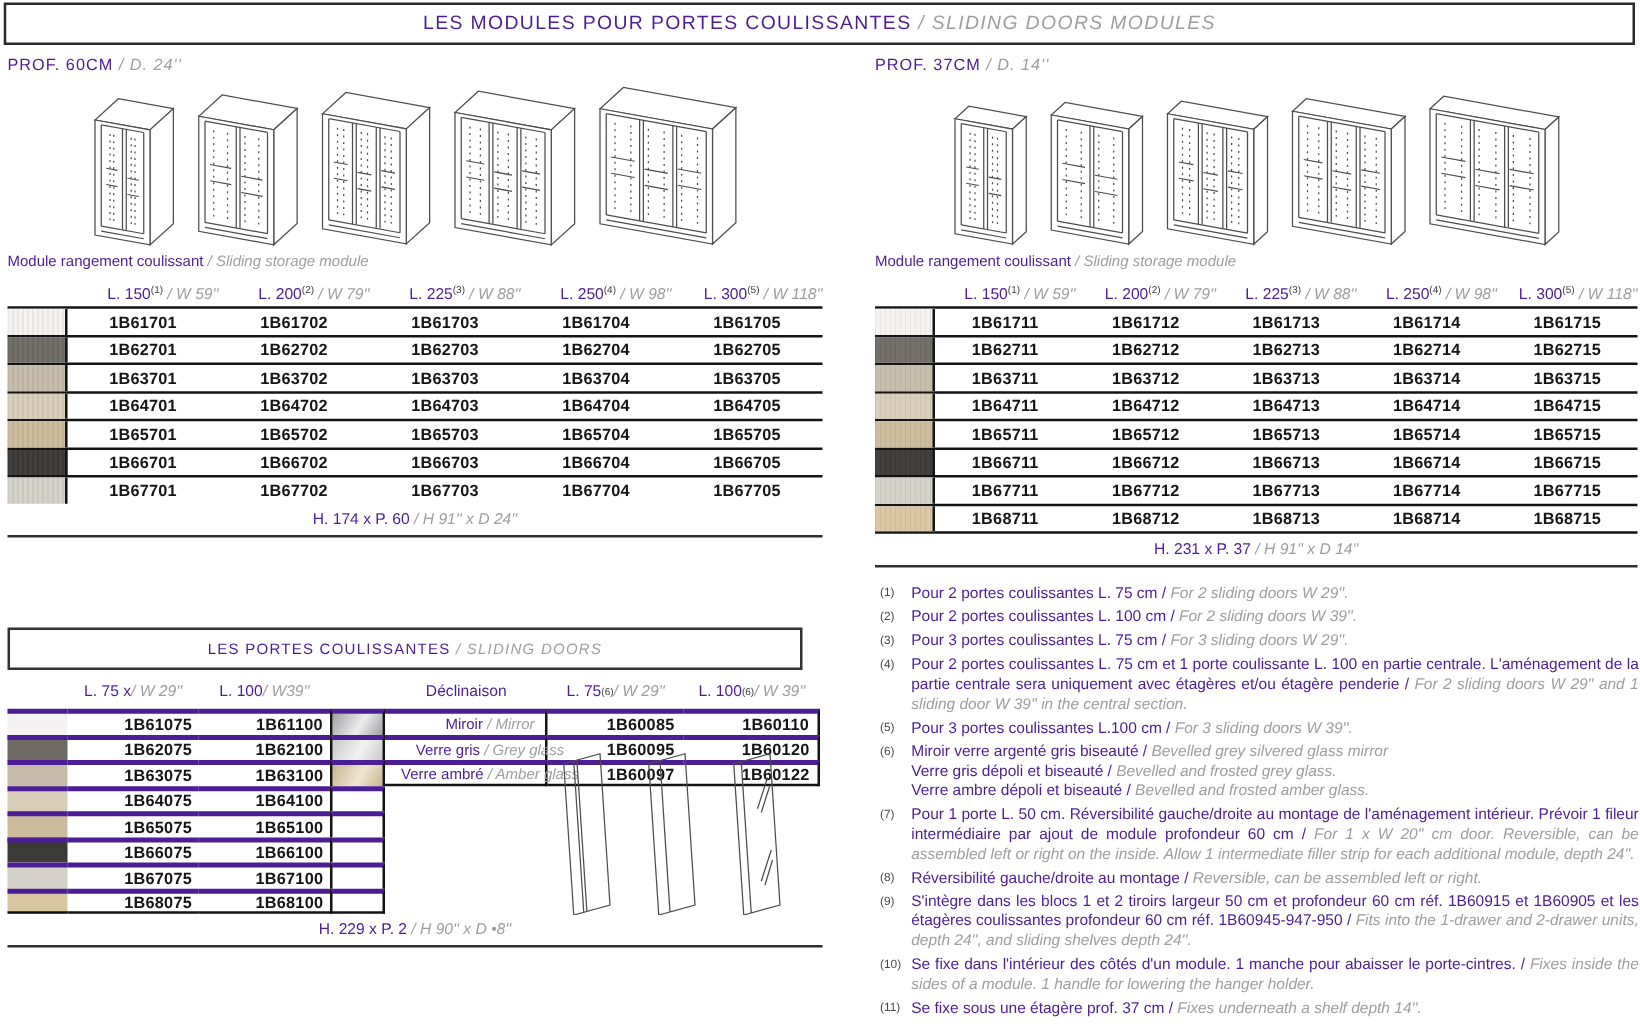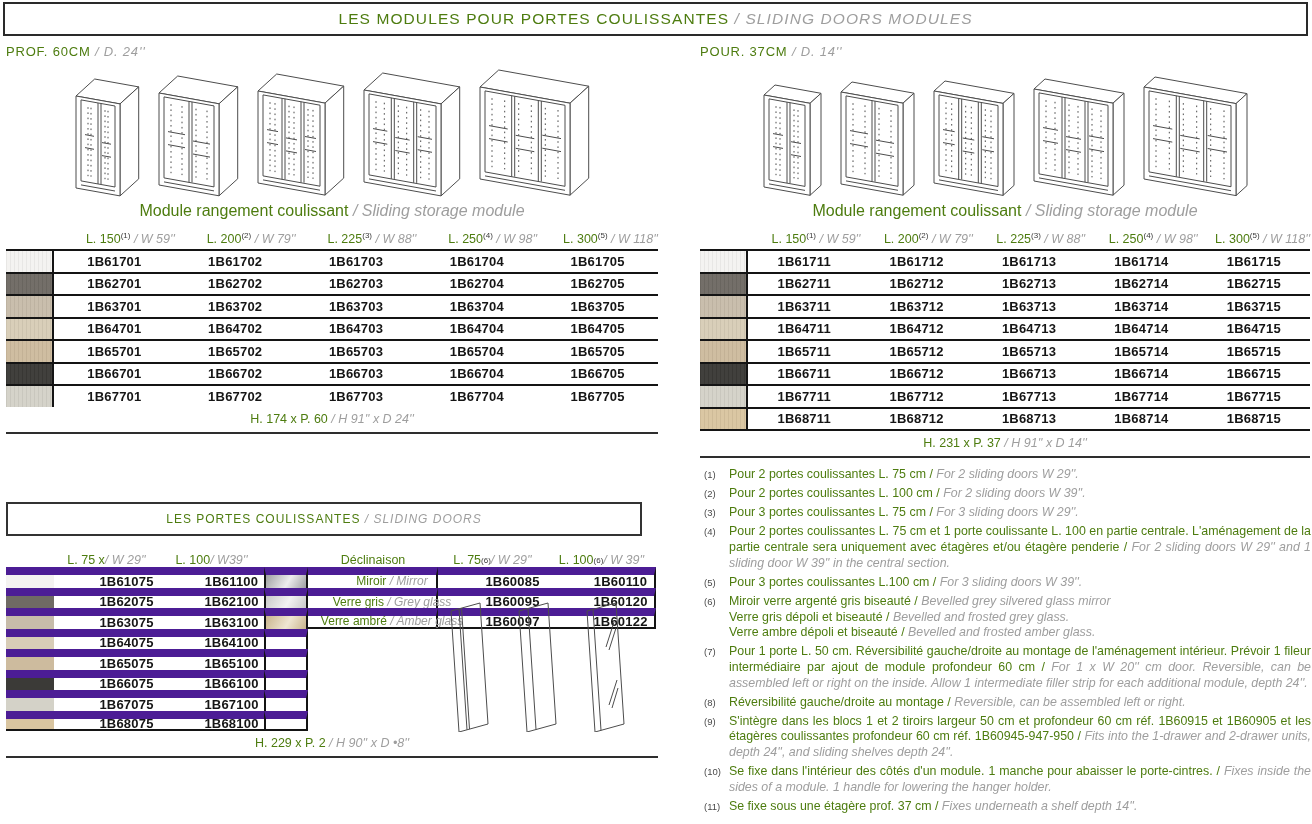--- a/index.html
+++ b/index.html
@@ -1,53 +1,53 @@
 <!DOCTYPE html>
 <html><head>
 <meta charset="utf-8">
 <style>
   html,body{margin:0;padding:0;background:#ffffff;}
   .page{position:relative;width:1312px;height:824px;background:#fff;overflow:hidden;
         font-family:"Liberation Sans", sans-serif;color:#3c3c3c;}
   .en{font-style:italic;color:#9e9e9e;}
-  .fr{color:#4d7c0f;}
+  .fr{color:#4c1d95;}
   sup{font-size:8px;color:#3a3a3a;}
 
   
   .header-box{position:absolute;left:3px;top:2px;width:1301px;height:30px;border:2px solid #2a2a2a;
               display:flex;align-items:center;justify-content:center;}
   .header-title{font-size:15.5px;letter-spacing:1.1px;color:#2d2d2d;}
 
   
   .module-section{position:absolute;top:44px;}
   .module-section.left{left:6px;width:652px;}
   .module-section.right{left:700px;width:610px;}
   .section-title{text-align:left;font-size:13px;letter-spacing:.8px;color:#2c2c2c;height:20px;}
   .cabinet-strip{height:134px;display:flex;justify-content:center;align-items:flex-end;gap:16px;}
-  .caption{text-align:center;font-size:16px;margin:4px 0 8px;}
+  .caption{font-size:12px;margin:4px 0 8px;}
   .cols-header{display:flex;height:21px;align-items:center;}
   .sw-spacer{width:48px;flex:none;}
   .col-h{flex:1;text-align:right;font-size:12.5px;white-space:nowrap;}
   .t-row{display:flex;height:20.5px;border-top:2px solid #141414;align-items:center;}
   .t-row.last{border-bottom:2px solid #141414;}
   .swatch{width:48px;align-self:stretch;border-right:2px solid #141414;box-sizing:border-box;position:relative;flex:none;}
   .swatch::after{content:"";position:absolute;inset:0;
       background:repeating-linear-gradient(90deg, rgba(0,0,0,0.05) 0 1px, rgba(255,255,255,0.03) 1px 4px);}
   .code{flex:1;text-align:center;font-weight:bold;font-size:13px;color:#151515;letter-spacing:.2px;}
   .dim-footer{text-align:center;font-size:12.5px;margin-top:5px;}
   .section-rule{border-top:2px solid #2e2e2e;margin-top:6px;}
 
   
   .doors-section{position:absolute;left:6px;top:502px;width:652px;}
   .doors-title-box{border:2px solid #333;height:30px;width:632px;display:flex;align-items:center;justify-content:center;
                    margin-bottom:10px;}
   .doors-title{font-size:12px;letter-spacing:1px;color:#2d2d2d;}
-  .d-head{display:flex;height:21px;align-items:flex-end;font-size:12.5px;}
+  .d-head{display:flex;height:21px;align-items:flex-start;font-size:12.5px;}
   .d-row{display:flex;height:20.5px;}
-  .dc{box-sizing:border-box;border-top:8px solid #4c1d95;display:flex;align-items:center;justify-content:center;flex:none;padding-left:40px;}
+  .dc{box-sizing:border-box;border-top:4px solid #4c1d95;display:flex;align-items:center;justify-content:center;flex:none;padding-left:40px;}
   .dc.bot{border-bottom:2px solid #141414;}
   .hA,.wA{width:48px;flex:none;}
   .hB,.wB{width:105px;flex:none;text-align:center;}
   .hC,.wC{width:44px;flex:none;}
   .wC{border-left:2px solid #141414;border-right:2px solid #141414;position:relative;}
   .hD,.wD{width:130px;flex:none;text-align:center;}
   .wD{border-right:2px solid #141414;font-size:12px;white-space:nowrap;}
   .hE,.wE{width:109px;flex:none;text-align:center;}
   .wE.re{border-right:2px solid #141414;}
   .free{flex:1;}
@@ -278,21 +278,21 @@
           <div class="code">1B67703</div>
           <div class="code">1B67704</div>
           <div class="code">1B67705</div>
         </div>
       </div>
     <div class="dim-footer"><span class="fr">H. 174 x P. 60</span><span class="en"> / </span><span class="en">H 91'' x D 24''</span></div>
     <div class="section-rule"></div>
   </section>
 
   <section class="module-section right">
-    <div class="section-title"><span class="fr">POUR. 37CM</span><span class="en"> / </span><span class="en">D. 14''</span></div>
+    <div class="section-title"><span class="fr">PROF. 37CM</span><span class="en"> / </span><span class="en">D. 14''</span></div>
     <div class="cabinet-strip">
         <svg width="61" height="115" viewBox="0 0 61 115">
           <g fill="#ffffff" stroke="#4d4d4d" stroke-width="1">
             <polygon points="2.0,12.0 48.0,20.3 59.0,10.3 13.0,2.0"></polygon>
             <polygon points="48.0,20.3 59.0,10.3 59.0,102.3 48.0,112.3"></polygon>
             <polygon points="2.0,12.0 48.0,20.3 48.0,112.3 2.0,104.0"></polygon>
           </g>
           <g fill="none" stroke="#4d4d4d" stroke-width="1">
             <line x1="7.0" y1="15.9" x2="43.0" y2="22.4"></line>
             <line x1="7.0" y1="96.9" x2="43.0" y2="103.4"></line>

